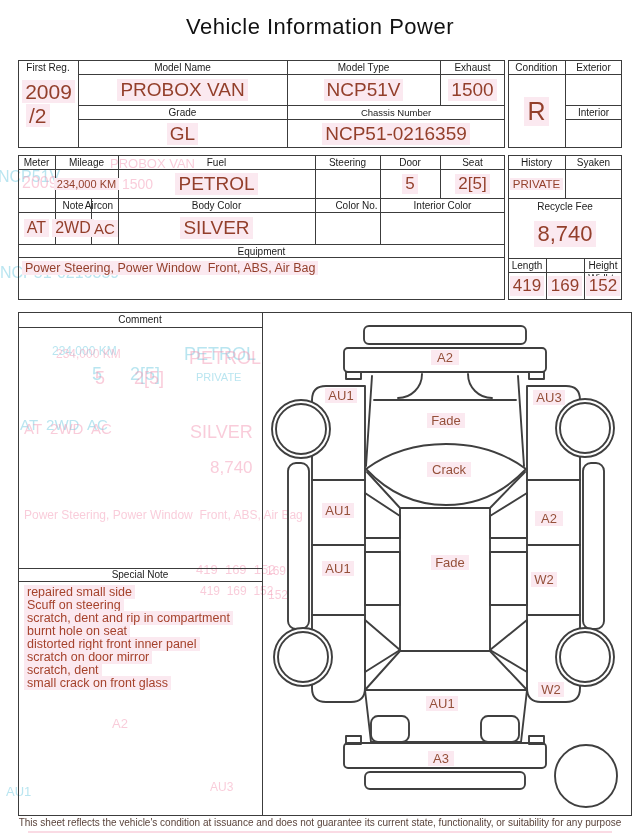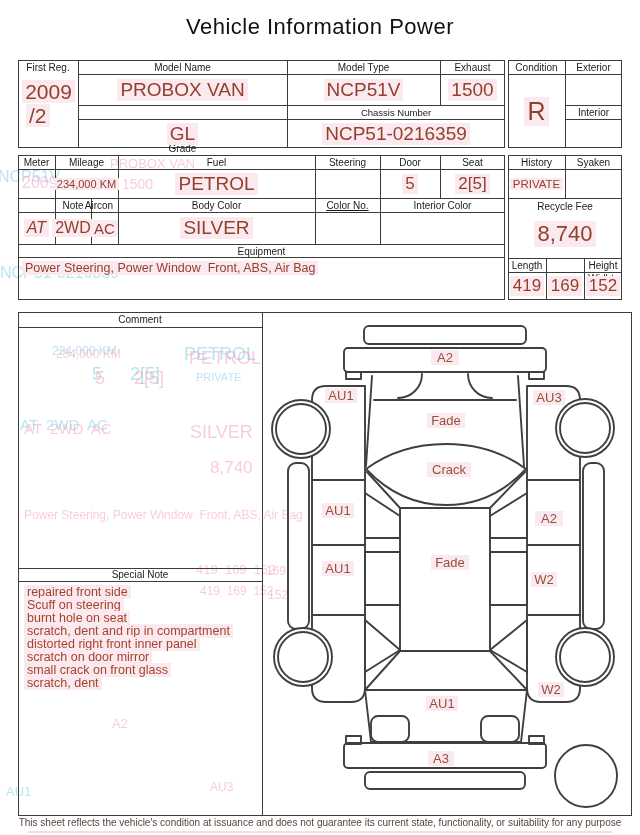--- a/index.html
+++ b/index.html
@@ -81,21 +81,21 @@
       <span class="hl">PROBOX VAN</span>
     </div>
   <div class="cell hdr z3" style="left:287px;top:61px;width:153px;height:13px;">Model Type</div>
   <div class="cell val z3" style="left:287px;top:75px;width:153px;height:29px;font-size:19px;">
       <span class="hl">NCP51V</span>
     </div>
   <div class="cell hdr z3" style="left:440px;top:61px;width:65px;height:13px;">Exhaust</div>
   <div class="cell val z3" style="left:440px;top:75px;width:65px;height:29px;font-size:19px;">
       <span class="hl">1500</span>
     </div>
-  <div class="cell hdr z3" style="left:78px;top:105px;width:209px;height:14px;margin-top:36px;">Grade</div>
+  <div class="cell hdr z3" style="left:78px;top:105px;width:209px;height:14px;">Grade</div>
   <div class="cell val z3" style="left:78px;top:120px;width:209px;height:27px;font-size:19px;">
       <span class="hl">GL</span>
     </div>
   <div class="cell hdr9 z3" style="left:287px;top:105px;width:218px;height:14px;">Chassis Number</div>
   <div class="cell val z3" style="left:287px;top:120px;width:218px;height:27px;font-size:19px;">
       <span class="hl">NCP51-0216359</span>
     </div>
 
   <div class="obox z2" style="left:508px;top:60px;width:114px;height:88px;"></div>
   <div class="vline z2" style="left:565px;top:60px;height:88px;"></div>
@@ -142,23 +142,23 @@
       <span class="hl">5</span>
     </div>
   <div class="cell val z3" style="left:440px;top:170px;width:65px;height:27px;font-size:17px;">
       <span class="hl">2[5]</span>
     </div>
 
   <div class="cell hdr z3" style="left:18px;top:199px;width:37px;height:13px;margin-top:25px;">Shift</div>
   <div class="cell hdr z3" style="left:55px;top:199px;width:36px;height:13px;">Note</div>
   <div class="cell hdr z3" style="left:91px;top:199px;width:16px;height:13px;">Aircon</div>
   <div class="cell hdr z3" style="left:118px;top:199px;width:197px;height:13px;">Body Color</div>
-  <div class="cell hdr z3" style="left:315px;top:199px;width:65px;height:13px;text-decoration:underline;">Color No.</div>
+  <div class="cell hdr z3" style="left:324px;top:199px;width:65px;height:13px;">Color No.</div>
   <div class="cell hdr z3" style="left:380px;top:199px;width:125px;height:13px;">Interior Color</div>
-  <div class="cell val z3" style="left:18px;top:213px;width:37px;height:30px;font-size:16px;font-style:italic;">
+  <div class="cell val z3" style="left:18px;top:213px;width:37px;height:30px;font-size:16px;">
       <span class="hl">AT</span>
     </div>
   <div class="cell val z3" style="left:55px;top:213px;width:36px;height:30px;font-size:16px;">
       <span class="hl">2WD</span>
     </div>
   <div class="cell val z3" style="left:91px;top:213px;width:27px;height:30px;font-size:15px;">
       <span class="hl">AC</span>
     </div>
   <div class="cell val z3" style="left:118px;top:213px;width:197px;height:30px;font-size:19px;">
       <span class="hl">SILVER</span>
@@ -204,28 +204,28 @@
 
   <div class="obox z2" style="left:18px;top:312px;width:614px;height:504px;"></div>
   <div class="vline z2" style="left:262px;top:312px;height:504px;"></div>
   <div class="hline z2" style="left:18px;top:327px;width:244px;"></div>
   <div class="cell hdr z3" style="left:18px;top:313px;width:244px;height:13px;">Comment</div>
   <div class="abs z3" style="left:24px;top:332px;width:232px;height:230px;"></div>
   <div class="hline z2" style="left:18px;top:568px;width:244px;"></div>
   <div class="hline z2" style="left:18px;top:581px;width:244px;"></div>
   <div class="cell hdr z3" style="left:18px;top:569px;width:244px;height:11px;">Special Note</div>
   <div class="notes">
-    <div><span class="hl">repaired front side</span></div>
+    <div><span class="hl">repaired small side</span></div>
     <div><span class="hl">Scuff on steering</span></div>
+    <div><span class="hl">scratch, dent and rip in compartment</span></div>
     <div><span class="hl">burnt hole on seat</span></div>
-    <div><span class="hl">scratch, dent and rip in compartment</span></div>
     <div><span class="hl">distorted right front inner panel</span></div>
     <div><span class="hl">scratch on door mirror</span></div>
+    <div><span class="hl">scratch, dent</span></div>
     <div><span class="hl">small crack on front glass</span></div>
-    <div><span class="hl">scratch, dent</span></div>
   </div>
 
   <svg class="abs z2" style="left:0;top:0;" width="640" height="835" viewBox="0 0 640 835">
     <g stroke="#3f3f3f" stroke-width="1.9" fill="none" stroke-linejoin="round" stroke-linecap="round">
 
       <path d="M365,480 H312 V400 Q312,386 326,386 H365 Z"></path>
       <rect x="312" y="480" width="53" height="65"></rect>
       <rect x="312" y="545" width="53" height="70"></rect>
       <path d="M312,615 H365 V688 Q365,702 351,702 H326 Q312,702 312,688 Z"></path>
       <rect x="288" y="463" width="21" height="166" rx="8"></rect>

